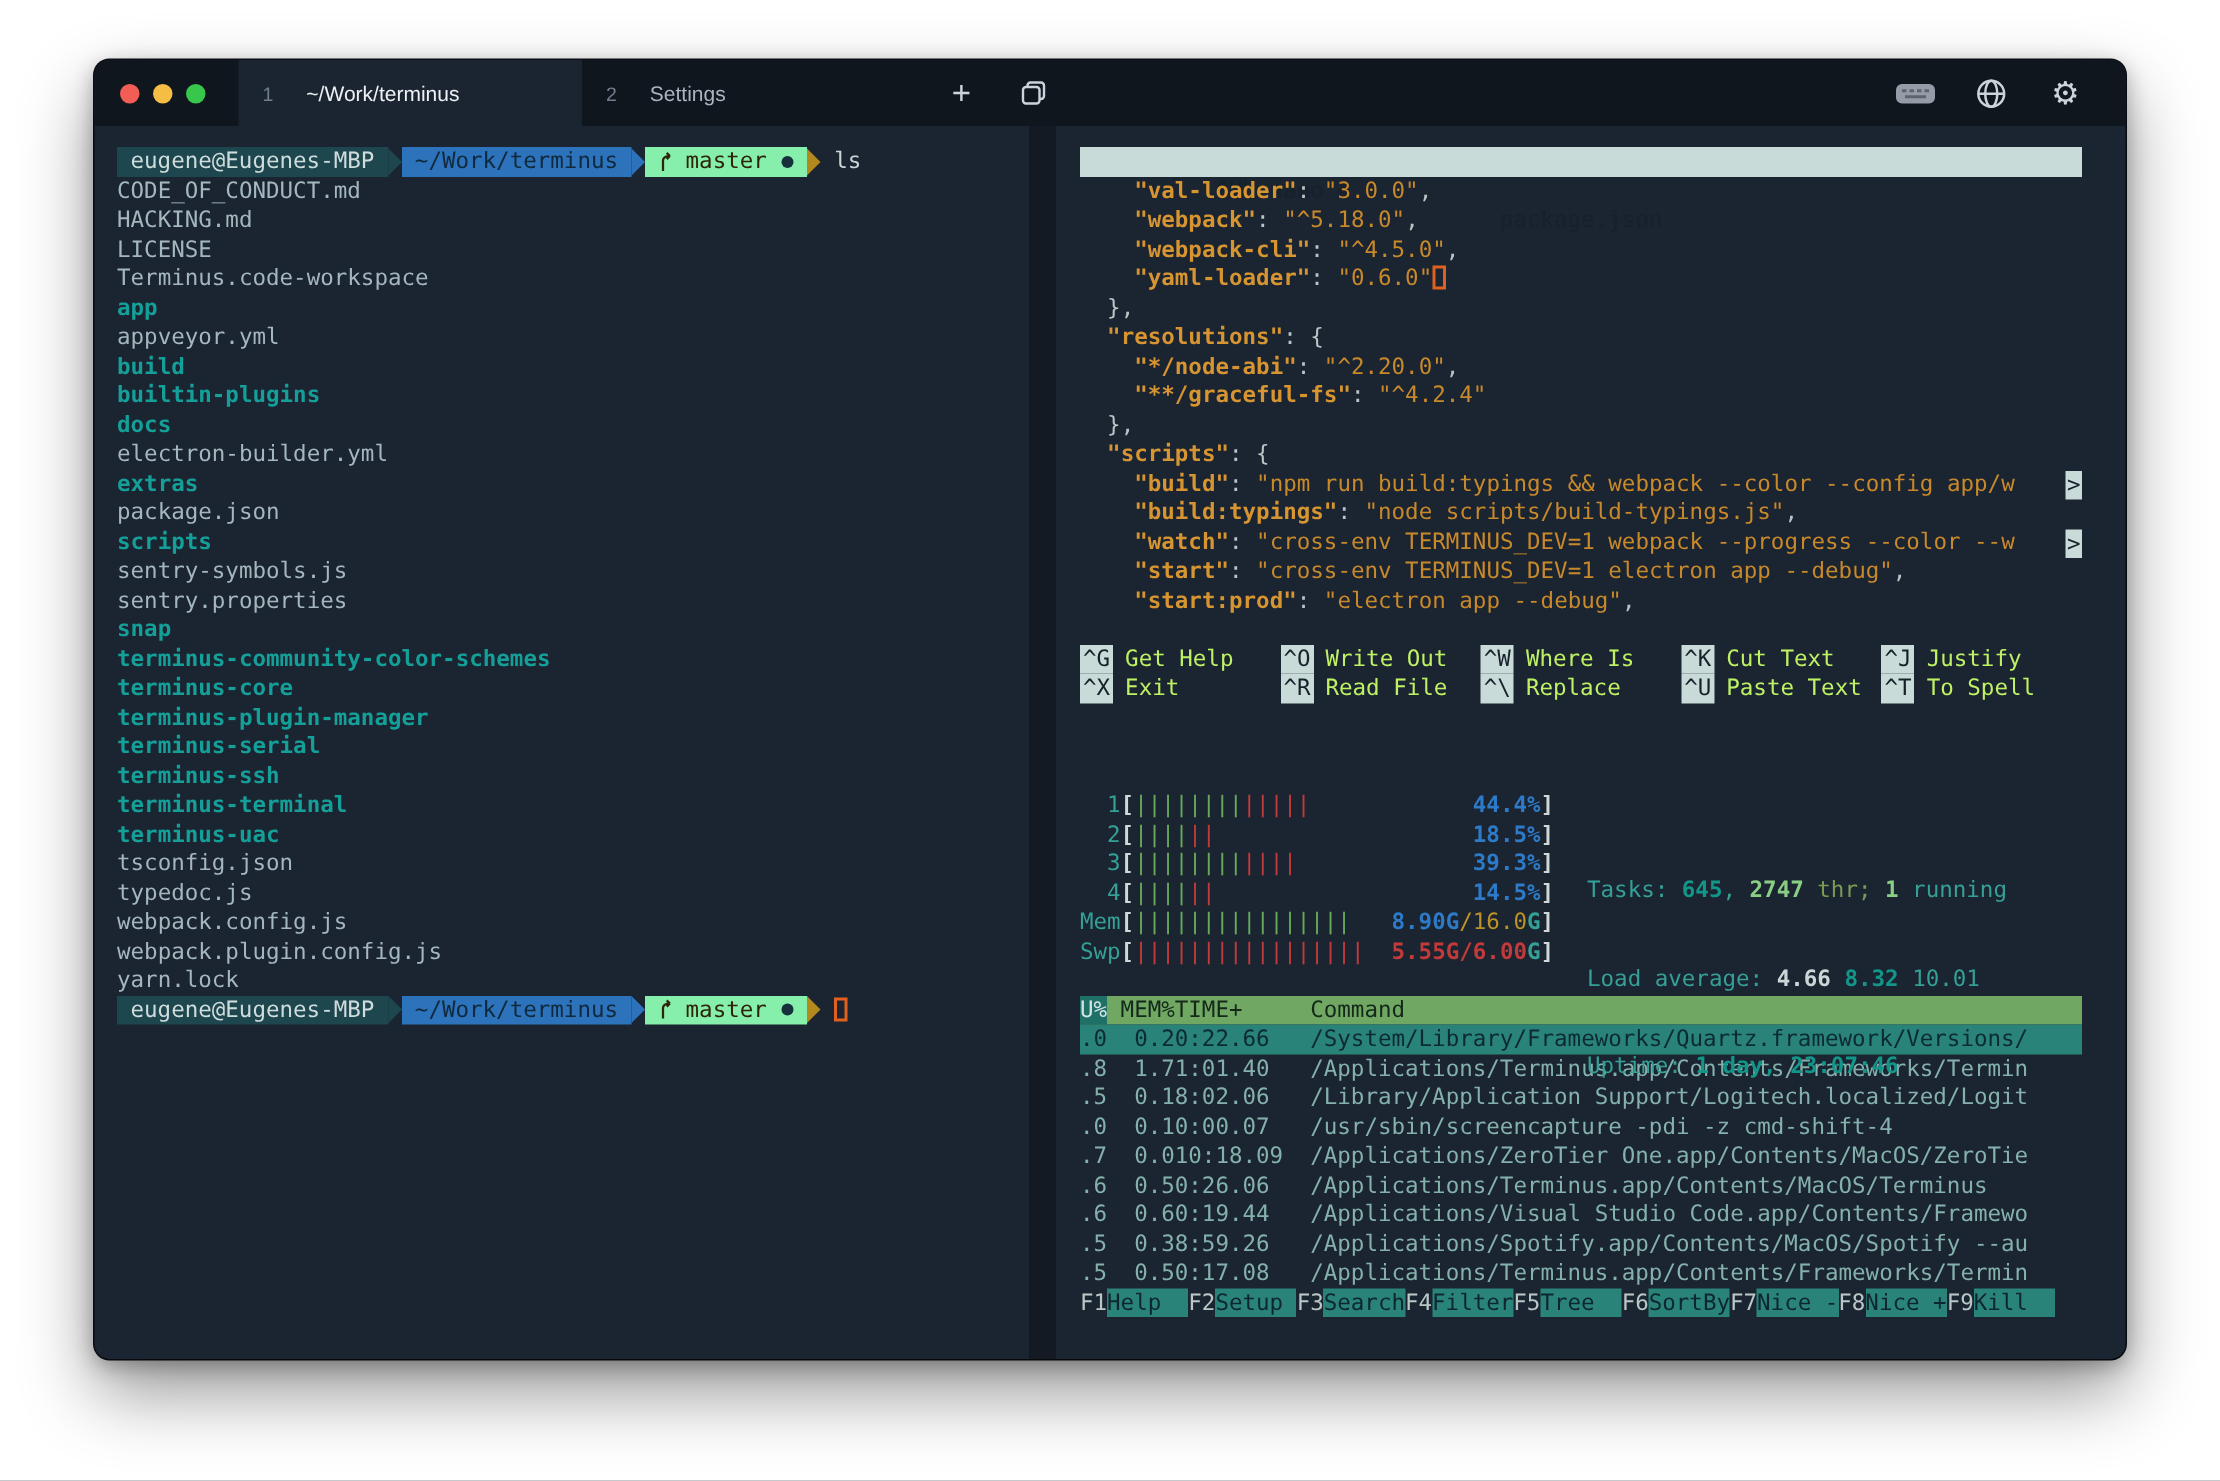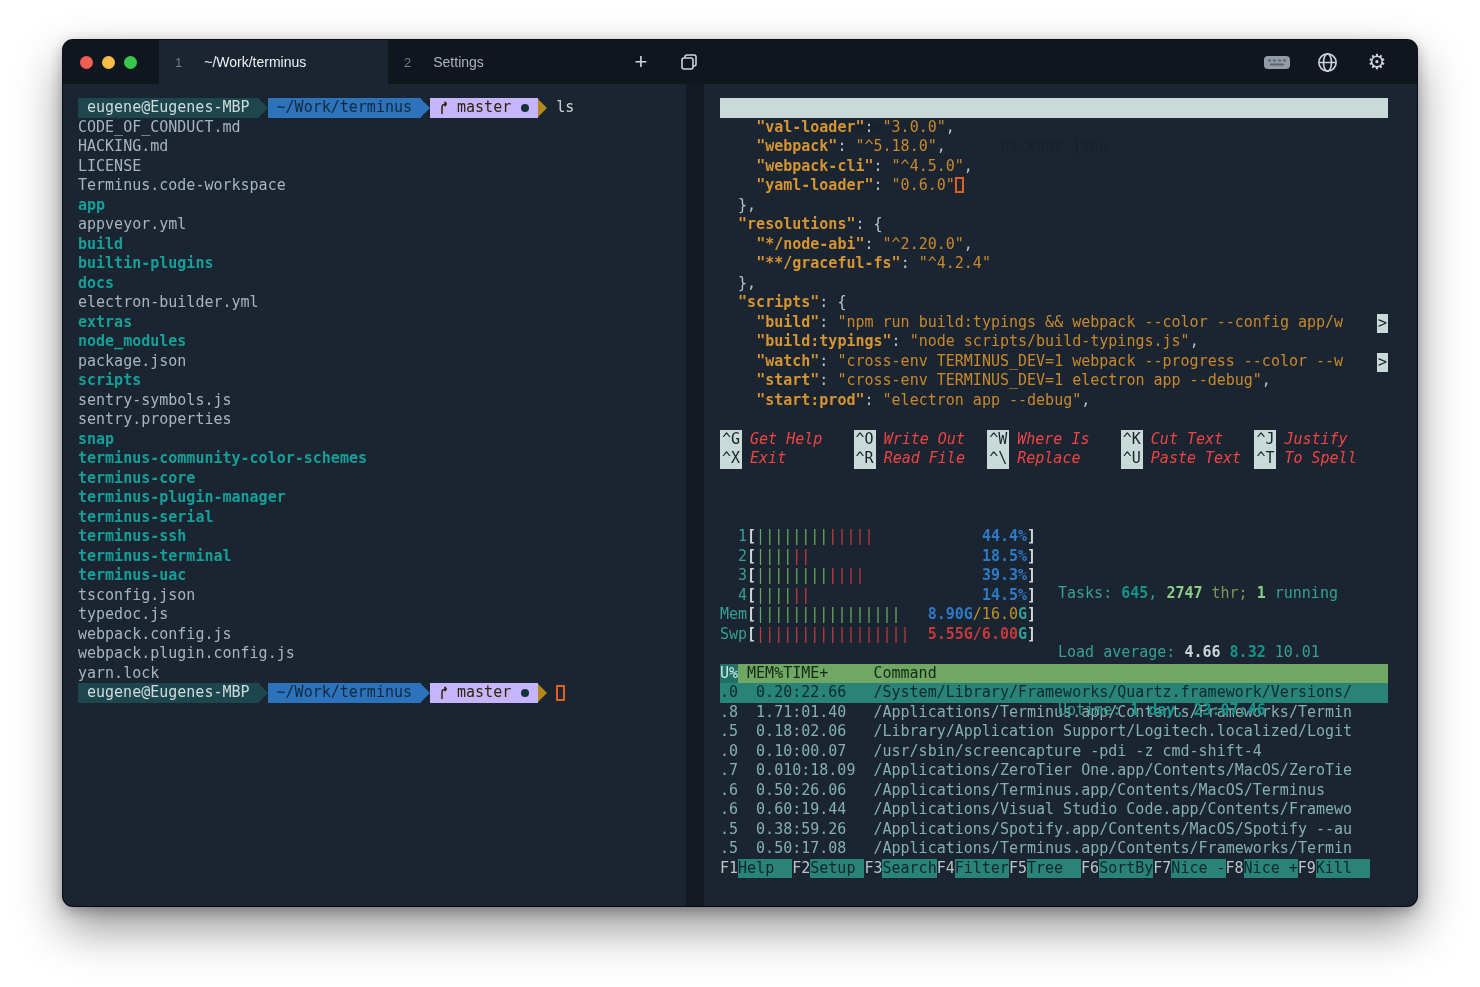--- a/index.html
+++ b/index.html
@@ -29,21 +29,21 @@
   .divider{width:18px;background:#141a24;}
   .pane-right{flex:1;padding:14px 29px 0 16px;position:relative;}
   .tline{white-space:pre;height:19.5px;}
   .blank1{height:19.5px;}.blank3{height:58.5px;}
   .dir{color:#14a099;font-weight:bold;}
   
   .prompt{display:flex;align-items:center;height:19.5px;white-space:pre;}
   .pseg{display:flex;align-items:center;height:19.5px;padding:0 9px;}
   .seg-user{background:#1d464f;color:#cfdcdc;}
   .seg-path{background:#2c73bb;color:#10293d;}
-  .seg-git{background:#c4b5fd;color:#2e2507;}
+  .seg-git{background:#86efac;color:#2e2507;}
   .arr{width:0;height:0;border-top:9.75px solid transparent;border-bottom:9.75px solid transparent;}
   .arr-user{border-left:9px solid #1d464f;}
   .arr-path{border-left:9px solid #2c73bb;}
   .arr-git{border-left:9px solid #b3881c;}
   .git-dot{width:8px;height:8px;border-radius:50%;background:#16303c;margin-left:10px;}
   .cmd{color:#ccd6d6;margin-left:9px;}
   .cursor-hollow{display:inline-block;width:9px;height:16px;border:2px solid #e0611f;
                  box-sizing:border-box;margin-left:9px;}
   
   .nano-bar{background:#c9dbd8;color:#16212b;height:19.5px;position:relative;white-space:pre;font-weight:bold;}
@@ -52,21 +52,21 @@
   .nrow{position:relative;}
   .tk-p{color:#b7c5c5;}
   .tk-k{color:#d69531;font-weight:bold;}
   .tk-s{color:#c8892b;}
   .tk-cont{position:absolute;right:0;top:1px;background:#c9dbd8;color:#16212b;padding:0 1px;}
   .tk-cur{display:inline-block;width:9px;height:16px;border:2px solid #e0611f;
           box-sizing:border-box;vertical-align:-3px;}
   .ns-row{display:flex;height:19.5px;white-space:pre;}
   .ns-cell{width:135px;display:flex;}
   .ns-key{background:#c9dbd8;color:#16212b;padding:0 2px;}
-  .ns-lbl{color:#ef4444;padding-left:8px;font-style:italic;}
+  .ns-lbl{color:#bef264;padding-left:8px;}
   
   .htop{position:relative;}
   .mrow{display:flex;white-space:pre;height:19.5px;}
   .mlabel{width:3ch;text-align:right;color:#35a096;}
   .mbr{color:#cfd8d8;font-weight:bold;}
   .minner{width:30ch;position:relative;overflow:hidden;}
   .bar-g{color:#67a85c;}
   .bar-r{color:#c23a3a;}
   .mpct{position:absolute;right:0;top:0;font-weight:bold;color:#2d7bc8;}
   .mem-txt{position:absolute;right:0;top:0;}
@@ -165,21 +165,20 @@
           <div class="tline">HACKING.md</div>
           <div class="tline">LICENSE</div>
           <div class="tline">Terminus.code-workspace</div>
           <div class="tline dir">app</div>
           <div class="tline">appveyor.yml</div>
           <div class="tline dir">build</div>
           <div class="tline dir">builtin-plugins</div>
           <div class="tline dir">docs</div>
           <div class="tline">electron-builder.yml</div>
           <div class="tline dir">extras</div>
-          <div class="tline dir">node_modules</div>
           <div class="tline">package.json</div>
           <div class="tline dir">scripts</div>
           <div class="tline">sentry-symbols.js</div>
           <div class="tline">sentry.properties</div>
           <div class="tline dir">snap</div>
           <div class="tline dir">terminus-community-color-schemes</div>
           <div class="tline dir">terminus-core</div>
           <div class="tline dir">terminus-plugin-manager</div>
           <div class="tline dir">terminus-serial</div>
           <div class="tline dir">terminus-ssh</div>

